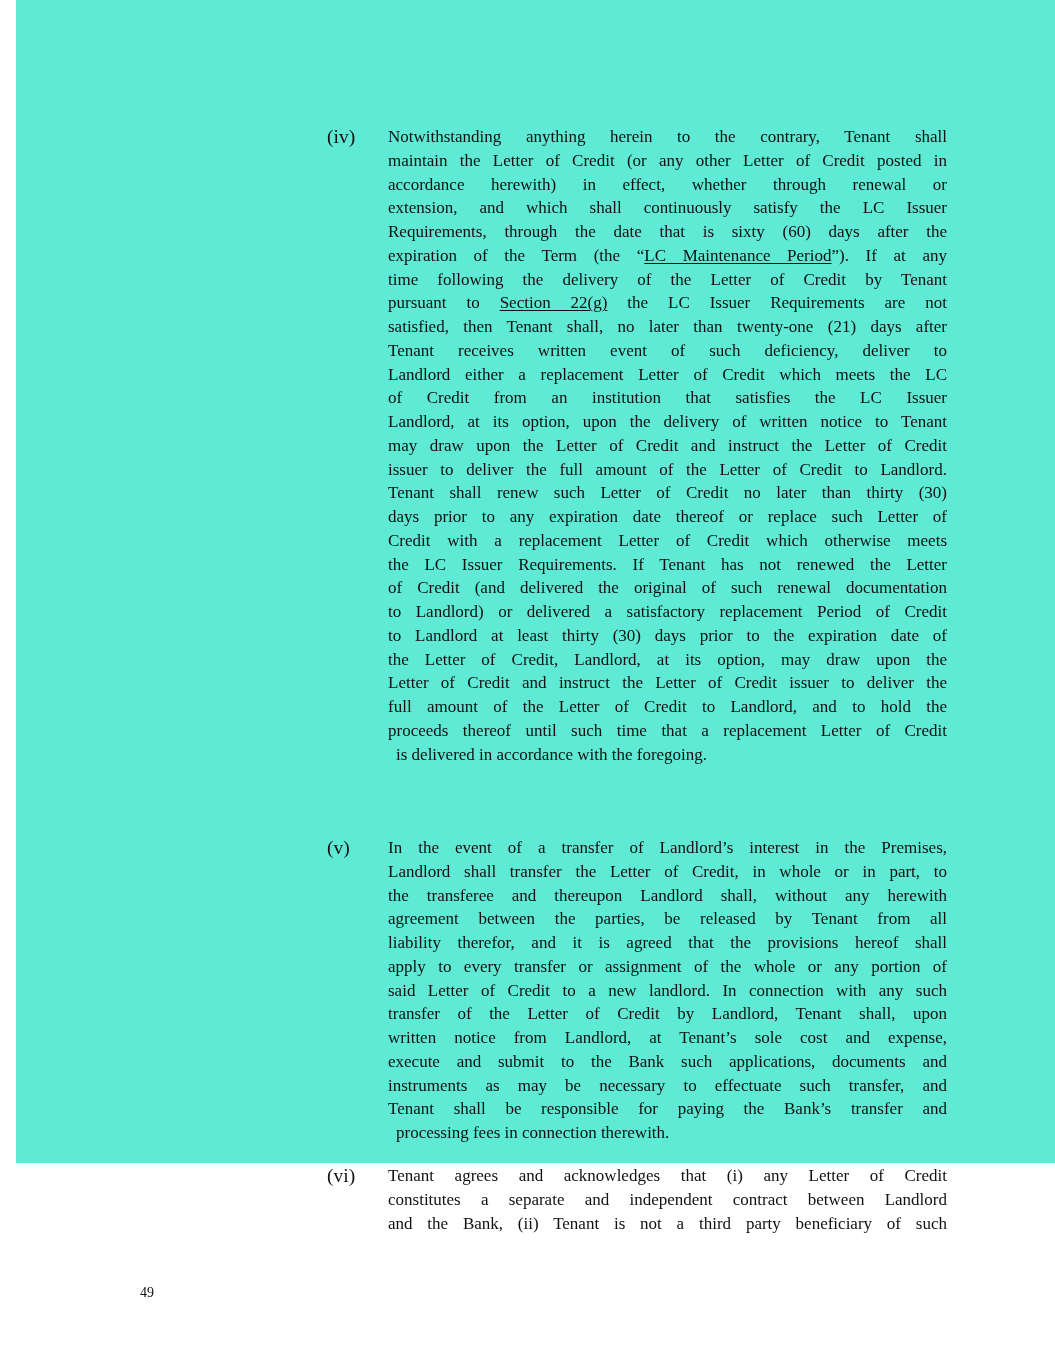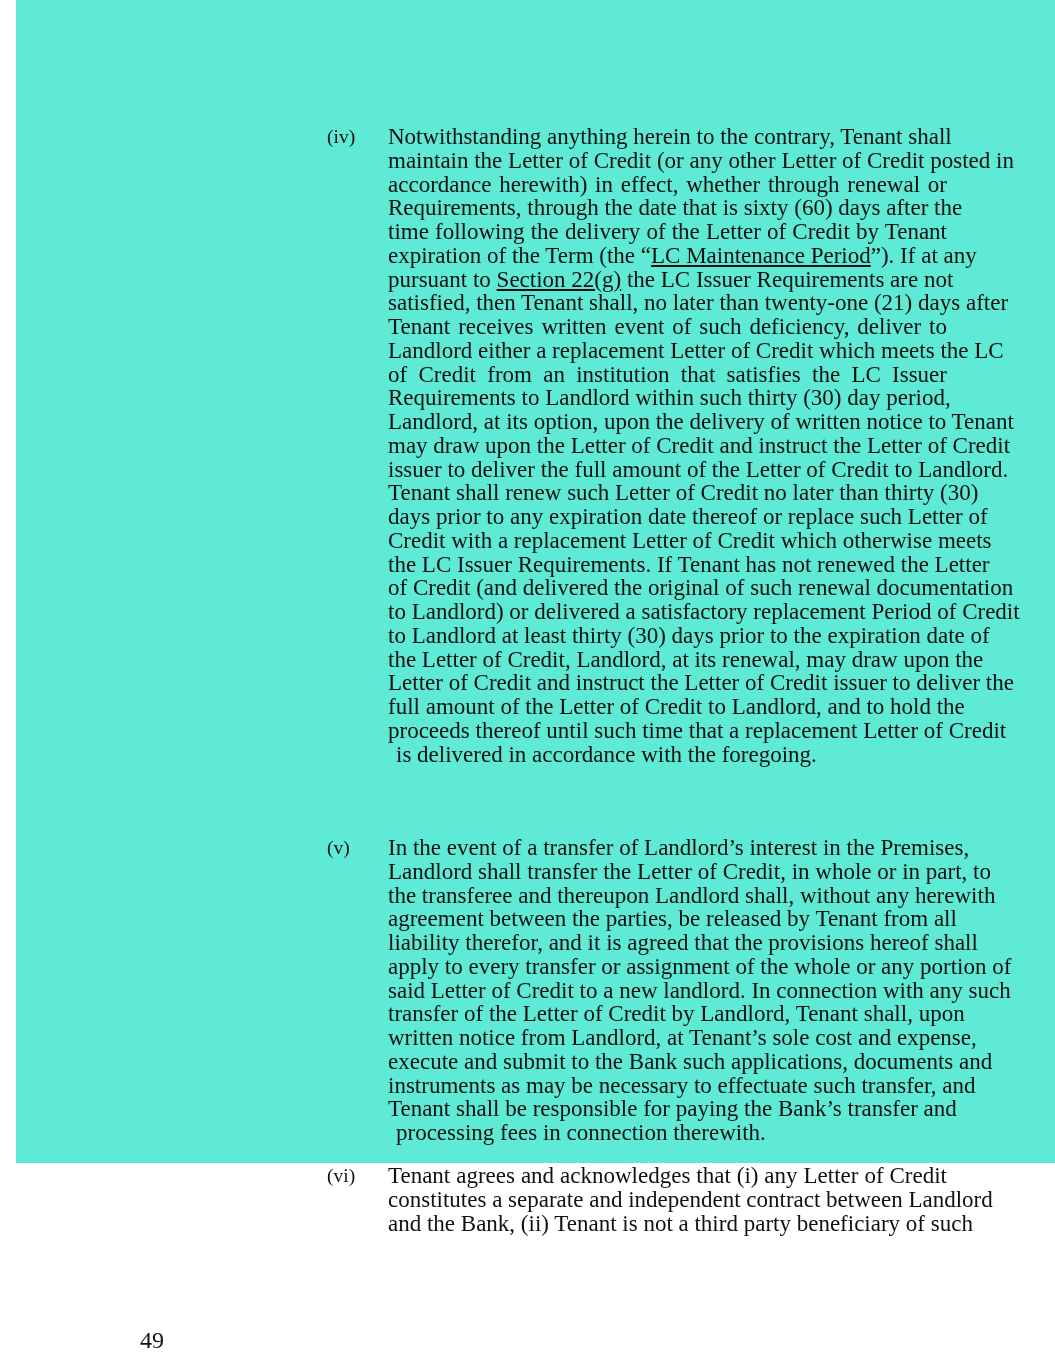--- a/index.html
+++ b/index.html
@@ -2,57 +2,57 @@
 <html><head>
 <meta charset="utf-8">
 <style>
   html, body { margin: 0; padding: 0; background: #ffffff; }
   body { width: 1055px; height: 1365px; position: relative; overflow: hidden;
          font-family: "Liberation Serif", "DejaVu Serif", serif; color: #111111; }
   .page { position: absolute; left: 16px; top: 0; width: 1055px; height: 1163px; background: #5eead4; }
   .para { position: absolute; left: 311px; width: 620px; }
   .label { position: absolute; left: 0; top: 0; font-size: 19.5px; line-height: 23.75px; }
   .body { position: absolute; left: 61px; width: 559px; top: 0; }
-  .line { display: block; font-size: 23px; line-height: 23.75px; height: 23.75px;
+  .line { display: block; font-size: 17px; line-height: 23.75px; height: 23.75px;
           text-align: justify; text-align-last: justify; white-space: nowrap; overflow: visible; }
   .line.last { text-align-last: left; margin-left: 8px; }
   .u { text-decoration: underline; text-underline-offset: 2px; }
-  .page-number { position: absolute; left: 124px; top: 1281px; font-size: 24px; line-height: 23px; margin-top: 48px; }
+  .page-number { position: absolute; left: 124px; top: 1281px; font-size: 14px; line-height: 23px; }
 </style>
 </head>
 <body>
 
 <div class="page">
 
   <div class="para" style="top:125px;">
     <span class="label">(iv)</span>
     <div class="body">
       <span class="line">Notwithstanding anything herein to the contrary, Tenant shall</span>
       <span class="line">maintain the Letter of Credit (or any other Letter of Credit posted in</span>
       <span class="line">accordance herewith) in effect, whether through renewal or</span>
+      <span class="line">extension, and which shall continuously satisfy the LC Issuer</span>
       <span class="line">Requirements, through the date that is sixty (60) days after the</span>
+      <span class="line"><span>expiration of the Term (the “</span><span class="u">LC Maintenance Period</span><span>”). If at any</span></span>
       <span class="line">time following the delivery of the Letter of Credit by Tenant</span>
-      <span class="line"><span>expiration of the Term (the “</span><span class="u">LC Maintenance Period</span><span>”). If at any</span></span>
       <span class="line"><span>pursuant to </span><span class="u">Section 22(g)</span><span> the LC Issuer Requirements are not</span></span>
       <span class="line">satisfied, then Tenant shall, no later than twenty-one (21)  days after</span>
       <span class="line">Tenant receives written event of such deficiency, deliver to</span>
       <span class="line">Landlord either a replacement Letter of Credit which meets the LC</span>
       <span class="line">of Credit from an institution that satisfies the LC Issuer</span>
-      <span class="line">Requirements to Landlord within such thirty (30) day period,</span>
       <span class="line">Landlord, at its option, upon the delivery of written notice to Tenant</span>
       <span class="line">may draw upon the Letter of Credit and instruct the Letter of Credit</span>
       <span class="line">issuer to deliver the full amount of the Letter of Credit to Landlord.</span>
       <span class="line">Tenant shall renew such Letter of Credit no later than thirty (30)</span>
       <span class="line">days prior to any expiration date thereof or replace such Letter of</span>
       <span class="line">Credit with a replacement Letter of Credit which otherwise meets</span>
       <span class="line">the LC Issuer Requirements.  If Tenant has not renewed the Letter</span>
       <span class="line">of Credit (and delivered the original of such renewal documentation</span>
       <span class="line">to Landlord) or delivered a satisfactory replacement Period of Credit</span>
       <span class="line">to Landlord at least thirty (30) days prior to the expiration date of</span>
-      <span class="line">the Letter of Credit, Landlord, at its renewal, may draw upon the</span>
+      <span class="line">the Letter of Credit, Landlord, at its option, may draw upon the</span>
       <span class="line">Letter of Credit and instruct the Letter of Credit issuer to deliver the</span>
       <span class="line">full amount of the Letter of Credit to Landlord, and to hold the</span>
       <span class="line">proceeds thereof until such time that a replacement Letter of Credit</span>
       <span class="line last">is delivered in accordance with the foregoing.</span>
     </div>
   </div>
 
   <div class="para" style="top:836px;">
     <span class="label">(v)</span>
     <div class="body">

